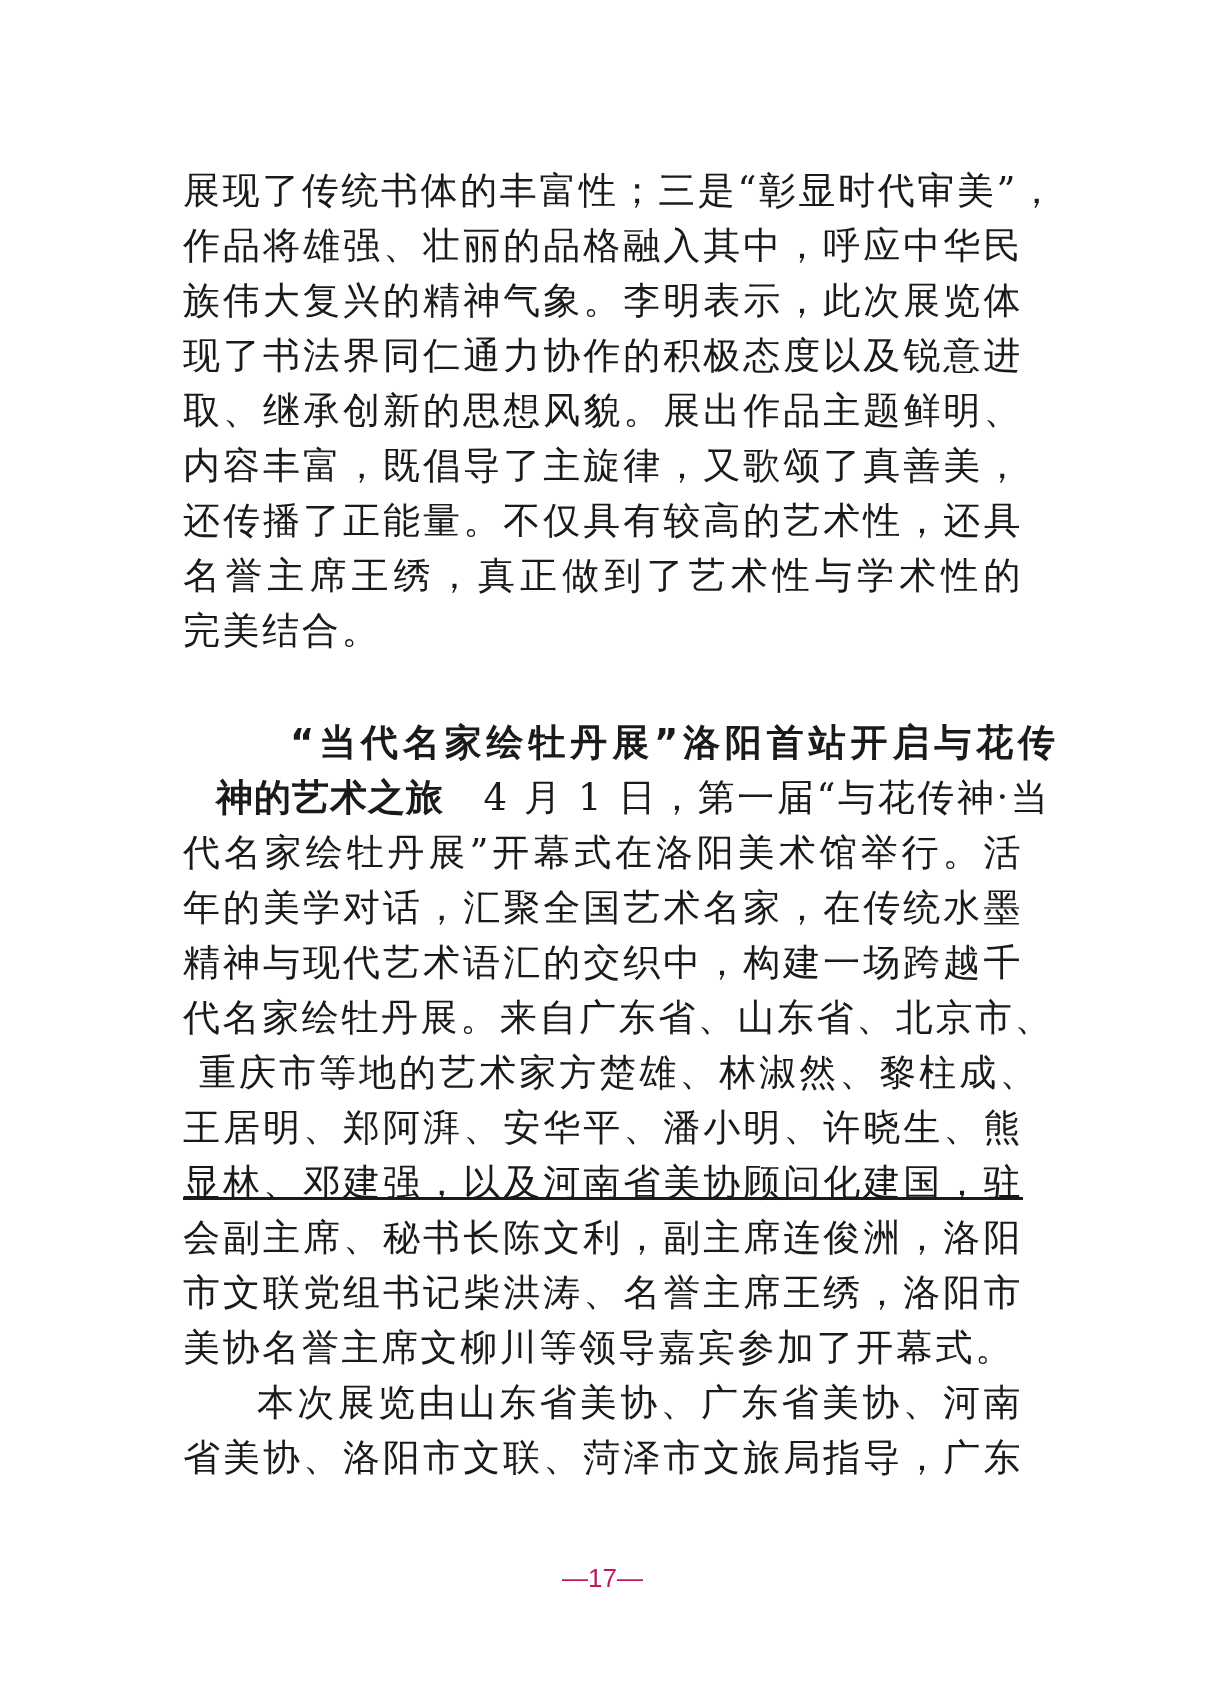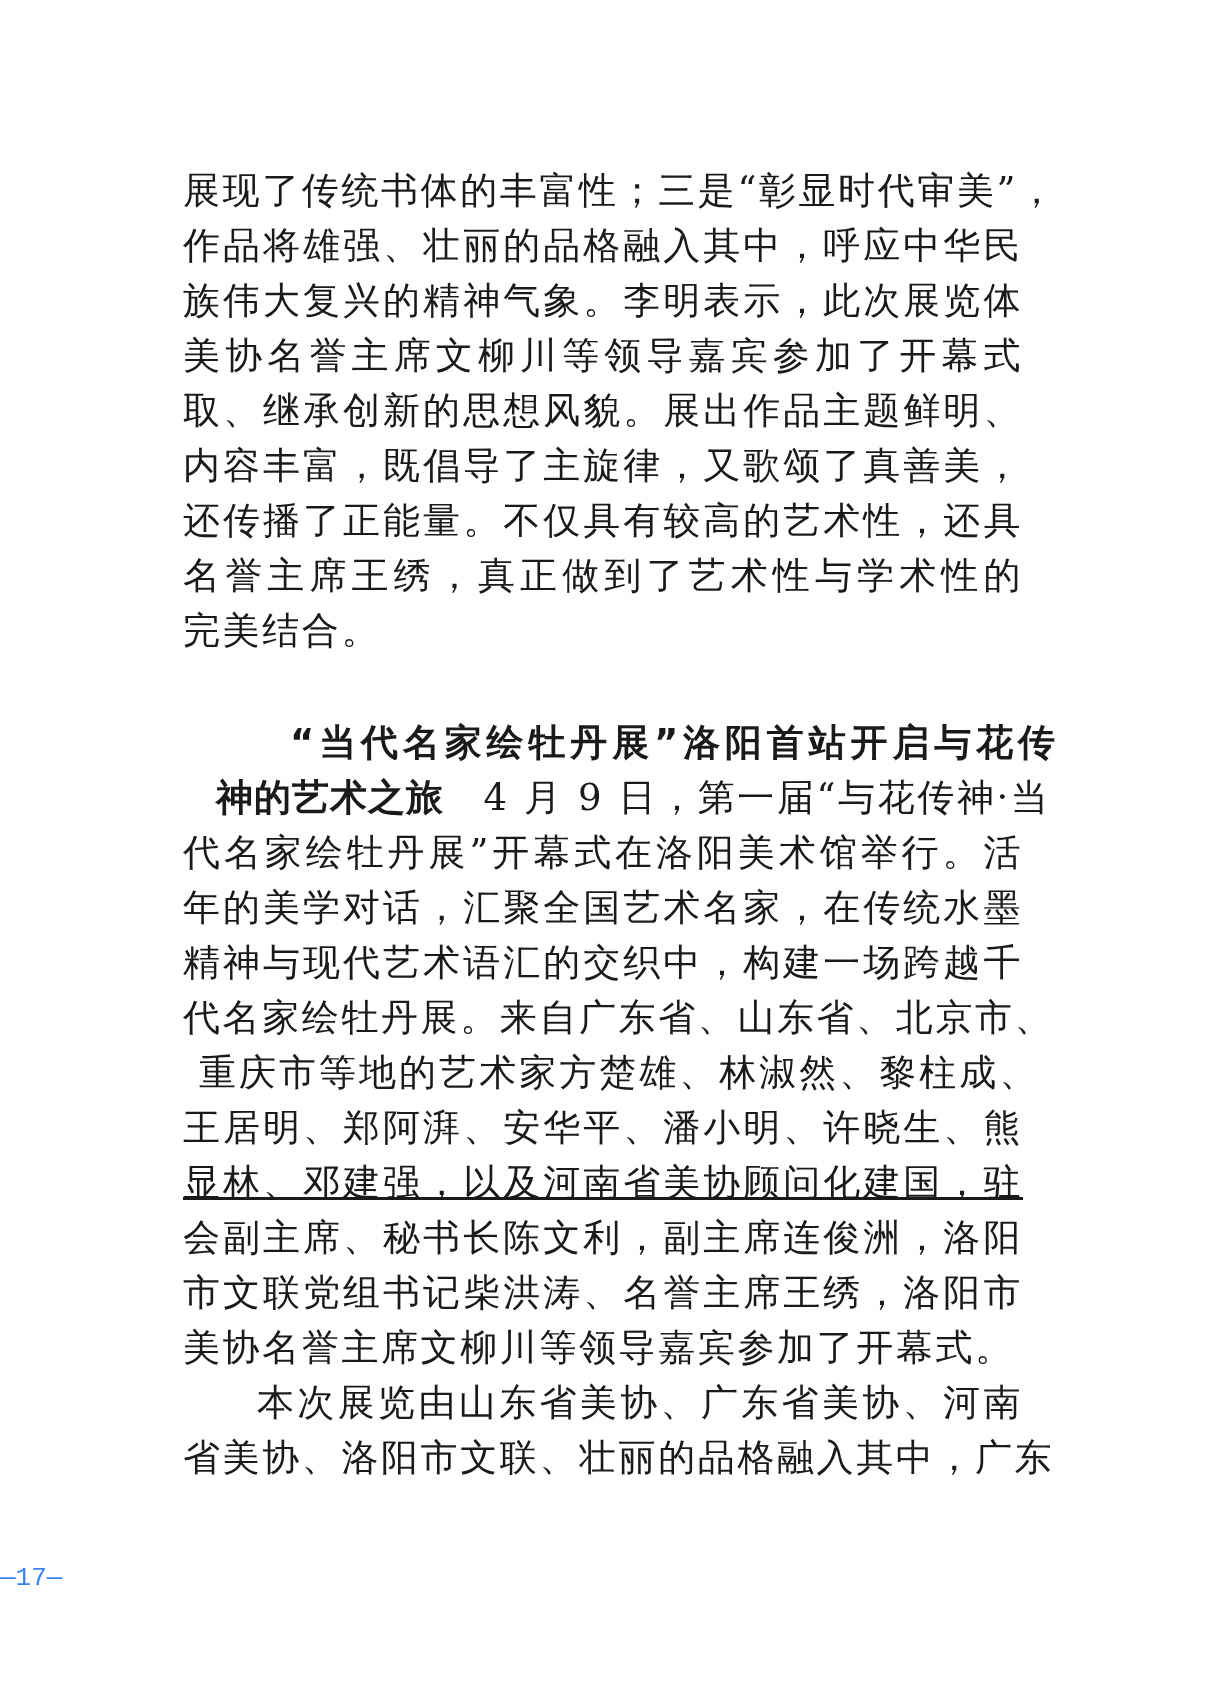--- a/index.html
+++ b/index.html
@@ -48,59 +48,59 @@
       margin-left: 33px;
     }
     .line.heading {
       letter-spacing: 1px;
     }
     .page-number {
       position: absolute;
       left: 0;
       width: 1205px;
       top: 1555px;
-      text-align: left;
-      font-family: Liberation Mono, monospace;
+      text-align: center;
+      font-family: Liberation Sans, sans-serif;
       font-size: 26px;
       line-height: 30px;
-      color: #3b82f6;
+      color: #be185d;
     }
   </style>
 </head>
 <body>
 
 <div class="page">
 
   <div>
     <div class="line" style="top:156px;">展现了传统书体的丰富性；三是“彰显时代审美”，</div>
     <div class="line" style="top:211px;">作品将雄强、壮丽的品格融入其中，呼应中华民</div>
     <div class="line" style="top:266px;">族伟大复兴的精神气象。李明表示，此次展览体</div>
-    <div class="line" style="top:321px;">美协名誉主席文柳川等领导嘉宾参加了开幕式</div>
+    <div class="line" style="top:321px;">现了书法界同仁通力协作的积极态度以及锐意进</div>
     <div class="line" style="top:376px;">取、继承创新的思想风貌。展出作品主题鲜明、</div>
     <div class="line" style="top:431px;">内容丰富，既倡导了主旋律，又歌颂了真善美，</div>
     <div class="line" style="top:486px;">还传播了正能量。不仅具有较高的艺术性，还具</div>
     <div class="line" style="top:541px;">名誉主席王绣，真正做到了艺术性与学术性的</div>
     <div class="line last" style="top:596px;">完美结合。</div>
   </div>
 
   <div>
     <div class="line indent heading heading-bold" style="top:708px;">“当代名家绘牡丹展”洛阳首站开启与花传</div>
-    <div class="line" style="top:763px;"><span class="heading-bold">神的艺术之旅</span><span>　4 月 9 日，第一届“与花传神·当</span></div>
+    <div class="line" style="top:763px;"><span class="heading-bold">神的艺术之旅</span><span>　4 月 1 日，第一届“与花传神·当</span></div>
     <div class="line" style="top:818px;">代名家绘牡丹展”开幕式在洛阳美术馆举行。活</div>
     <div class="line" style="top:873px;">年的美学对话，汇聚全国艺术名家，在传统水墨</div>
     <div class="line" style="top:928px;">精神与现代艺术语汇的交织中，构建一场跨越千</div>
     <div class="line" style="top:983px;">代名家绘牡丹展。来自广东省、山东省、北京市、</div>
     <div class="line" style="top:1038px;margin-left:16px;">重庆市等地的艺术家方楚雄、林淑然、黎柱成、</div>
     <div class="line" style="top:1093px;">王居明、郑阿湃、安华平、潘小明、许晓生、熊</div>
     <div class="line" style="top:1148px;text-decoration:underline;">显林、邓建强，以及河南省美协顾问化建国，驻</div>
     <div class="line" style="top:1203px;">会副主席、秘书长陈文利，副主席连俊洲，洛阳</div>
     <div class="line" style="top:1258px;">市文联党组书记柴洪涛、名誉主席王绣，洛阳市</div>
     <div class="line last" style="top:1313px;">美协名誉主席文柳川等领导嘉宾参加了开幕式。</div>
   </div>
 
   <div>
     <div class="line indent" style="top:1368px;">本次展览由山东省美协、广东省美协、河南</div>
-    <div class="line" style="top:1423px;">省美协、洛阳市文联、壮丽的品格融入其中，广东</div>
+    <div class="line" style="top:1423px;">省美协、洛阳市文联、菏泽市文旅局指导，广东</div>
   </div>
 
   <div class="page-number">—17—</div>
 
 </div>
 
 </body></html>

